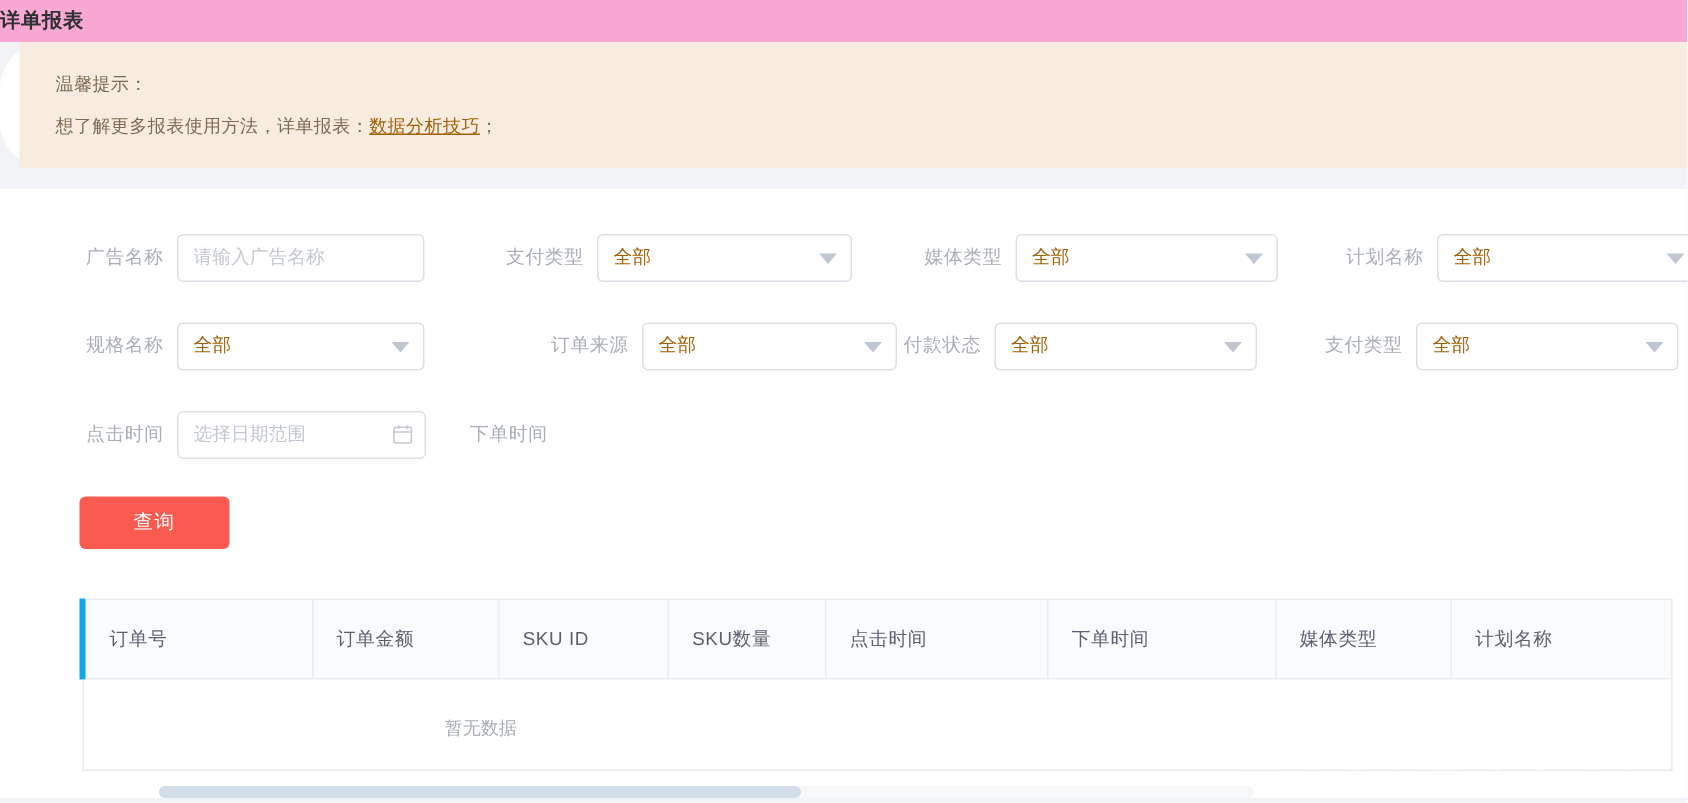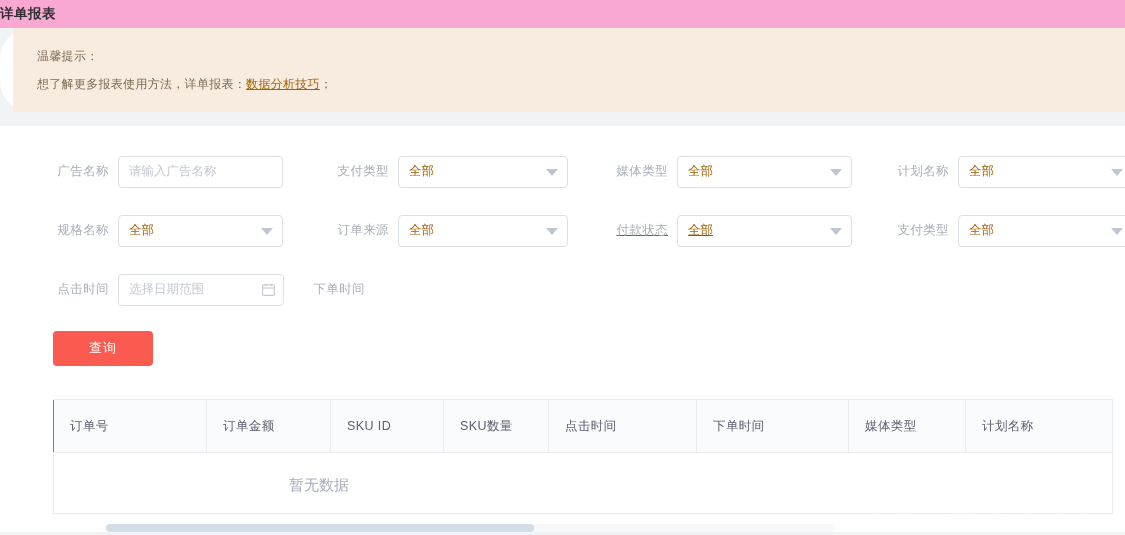--- a/index.html
+++ b/index.html
@@ -176,28 +176,28 @@
     border-bottom: 1px solid #e9ebef;
     border-right: 1px solid #e9ebef;
     color: #5b6170;
     font-weight: normal;
     font-size: 12.5px;
     text-align: left;
     padding-left: 16px;
     box-sizing: border-box;
     letter-spacing: .4px;
   }
-  table.report th:first-child { border-left: 1px solid #0ea5e9; }
+  table.report th:first-child { border-left: 4px solid #0ea5e9; }
   table.report td.empty {
     height: 58px;
     border-bottom: 1px solid #e9ebef;
     border-left: 1px solid #e9ebef;
     border-right: 1px solid #e9ebef;
     color: #a8adb8;
-    font-size: 15px;
+    font-size: 12px;
     text-align: center;
     background: #ffffff;
   }
   .empty-inner {
     display: block;
     width: 528px;
     text-align: center;
     padding-top: 4px;
   }
 
@@ -287,28 +287,28 @@
   </div>
 
   <div class="filter-row">
     <div class="field" style="margin-left:53px;">
       <span class="field-label w-lab-56">规格名称</span>
       <div class="control w-ctrl-165">
         <span class="val">全部</span>
         <span class="caret"></span>
       </div>
     </div>
-    <div class="field" style="margin-left:50px;font-family:Liberation Mono, monospace;">
+    <div class="field" style="margin-left:80px;font-family:Liberation Mono, monospace;">
       <span class="field-label w-lab-56">订单来源</span>
       <div class="control w-ctrl-170">
         <span class="val">全部</span>
         <span class="caret"></span>
       </div>
     </div>
-    <div class="field" style="margin-left:44px;text-decoration:underline;">
+    <div class="field" style="">
       <span class="field-label w-lab-56">付款状态</span>
       <div class="control w-ctrl-175">
         <span class="val">全部</span>
         <span class="caret"></span>
       </div>
     </div>
     <div class="field" style="margin-left:41px;">
       <span class="field-label w-lab-56">支付类型</span>
       <div class="control w-ctrl-175">
         <span class="val">全部</span>

